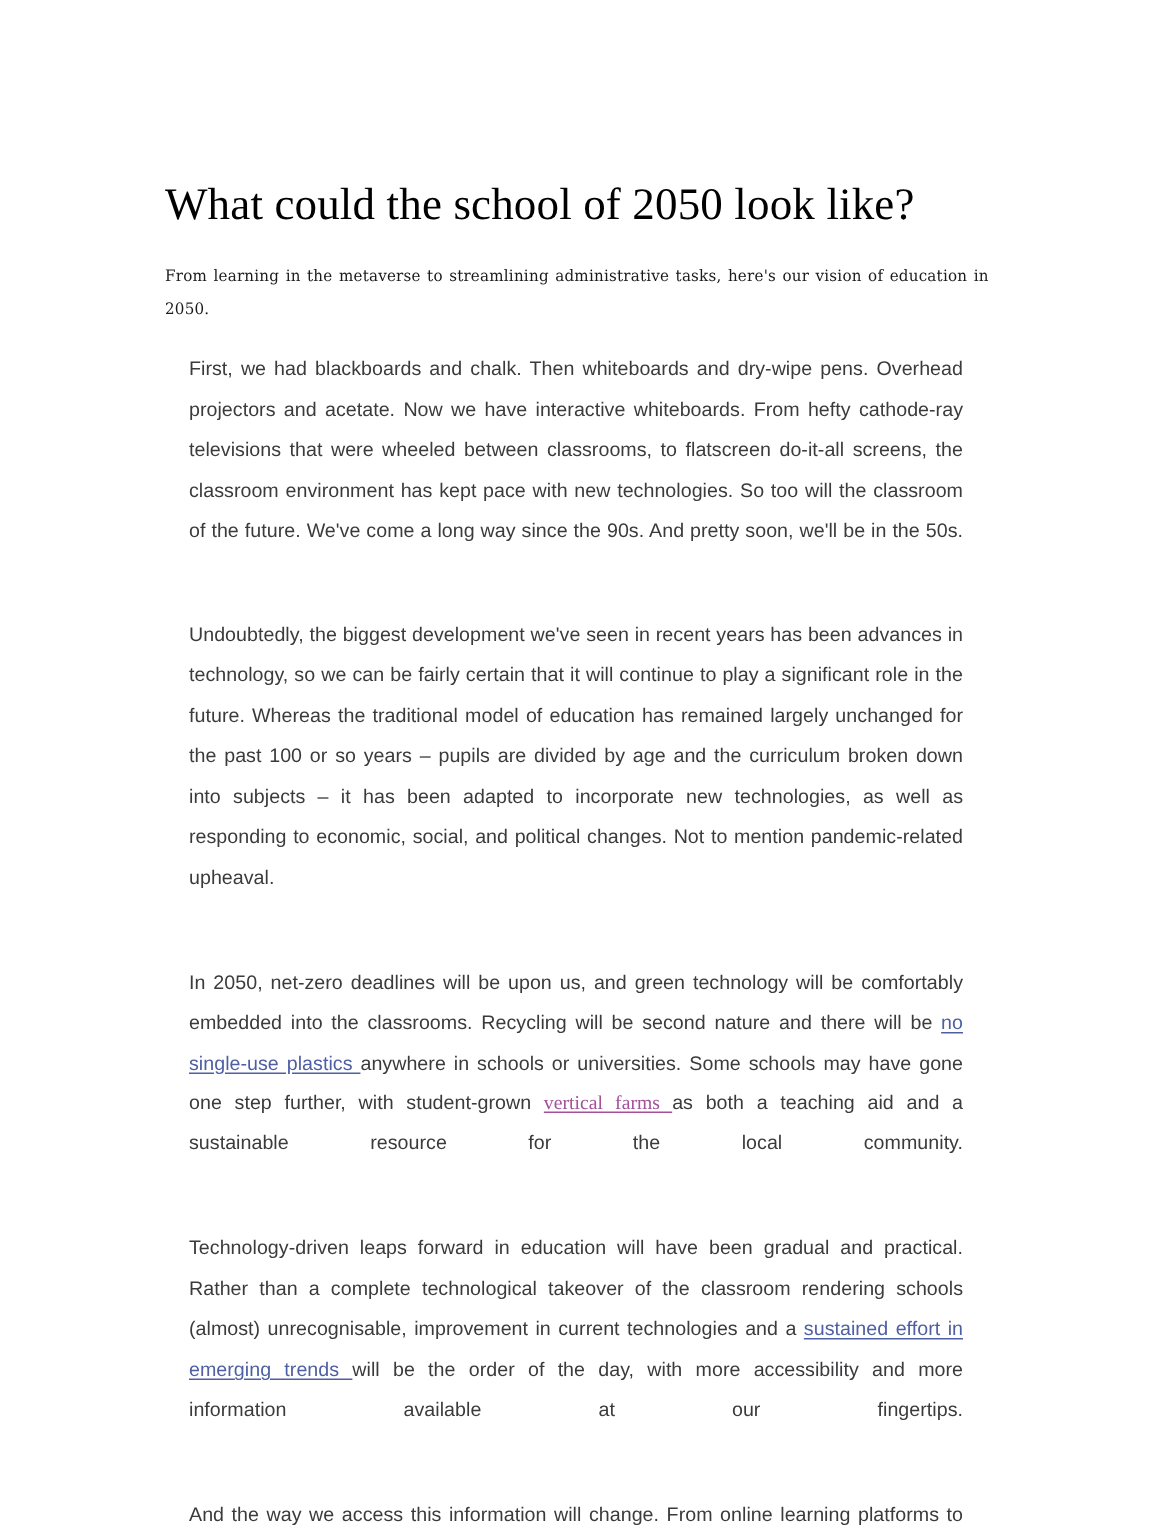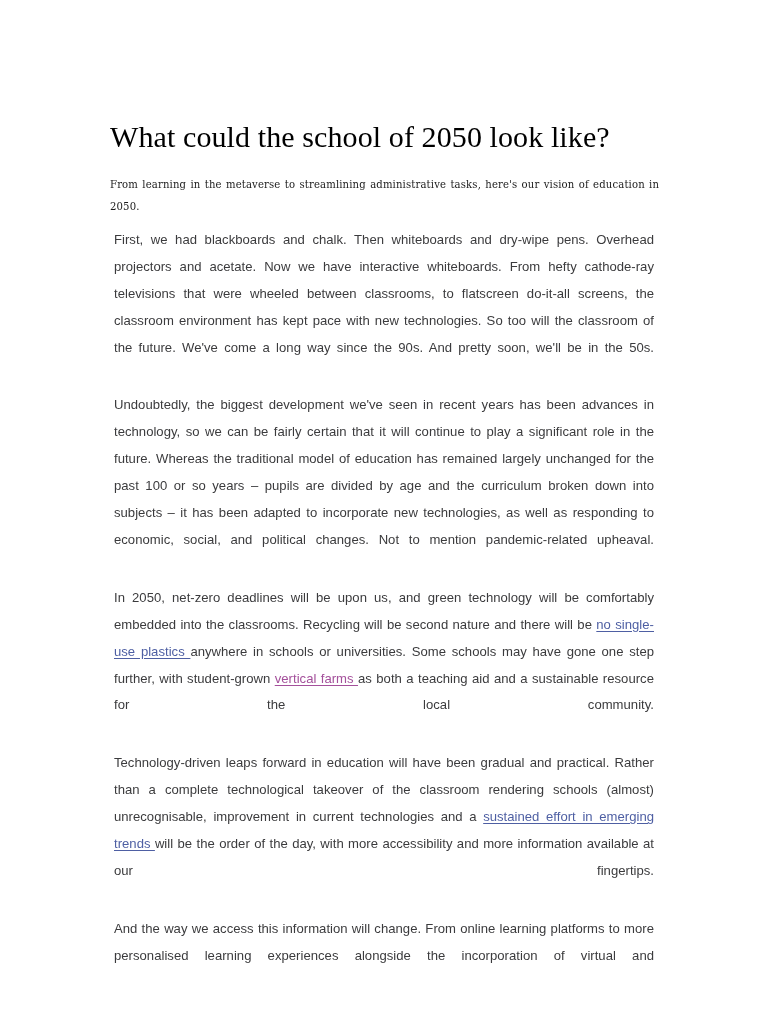--- a/index.html
+++ b/index.html
@@ -65,21 +65,21 @@
   }
 
   .body-copy p {
     font-family: "Liberation Sans", "DejaVu Sans", sans-serif;
     font-size: 13.1px;
     font-weight: 400;
     line-height: 26.9px;
     color: #3b3b3d;
     text-align: justify;
     text-justify: inter-word;
-    margin: 4px;
+    margin: 16px;
     letter-spacing: 0.02px;
   }
 
   
   .body-copy p::after {
     content: "";
     display: inline-block;
     width: 100%;
   }
 
@@ -90,20 +90,21 @@
 
   a.doclink {
     text-decoration: underline;
     text-underline-offset: 2px;
   }
   a.doclink.unvisited {
     color: #4e5fa3;
   }
   a.doclink.visited {
     color: #a4509b;
+    font-family: Liberation Serif, serif;
   }
 </style>
 </head>
 <body>
 
 <div class="page">
   <div class="content">
 
     <h1 class="doc-title">What could the school of 2050 look like?</h1>
 

